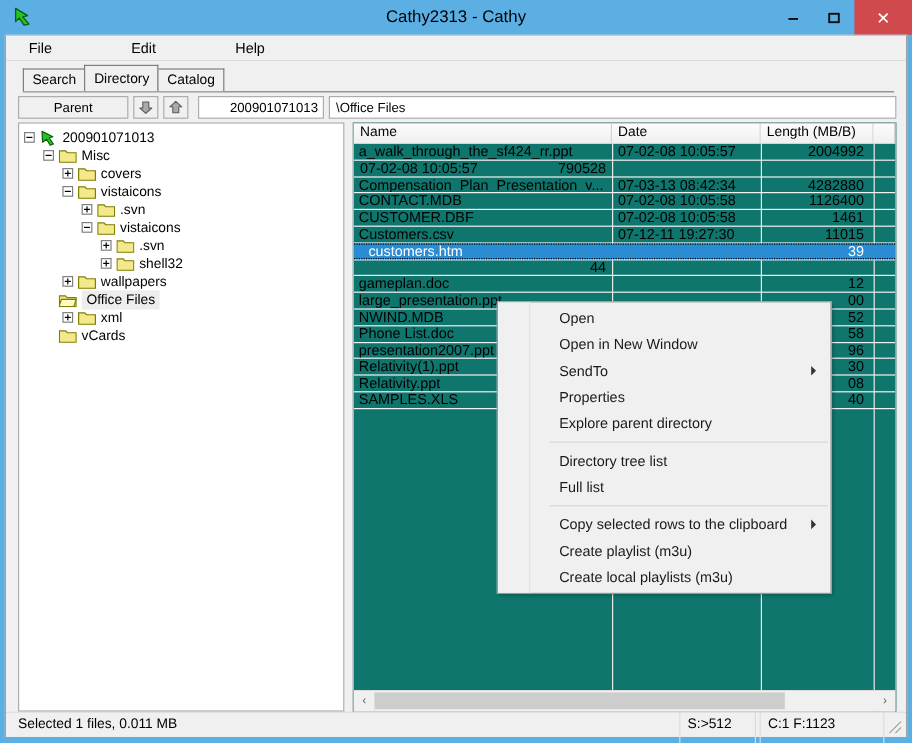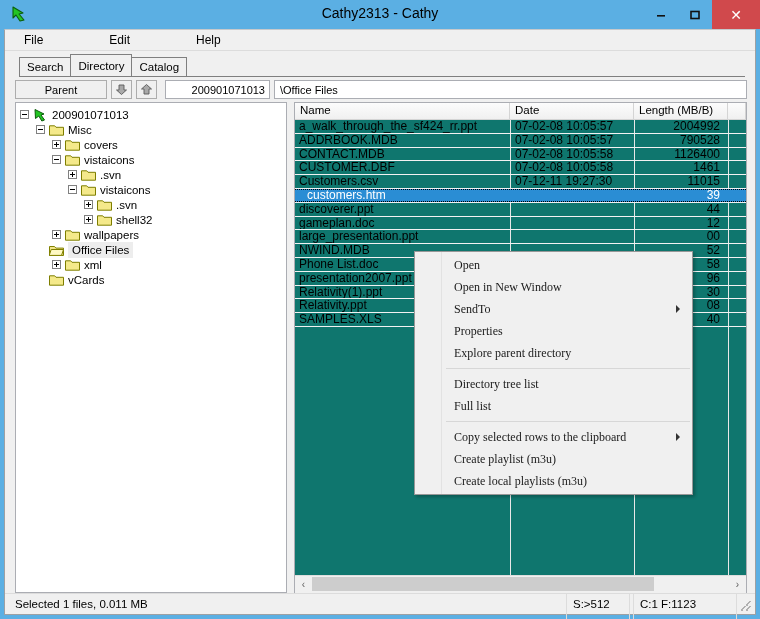--- a/index.html
+++ b/index.html
@@ -300,23 +300,22 @@
   }
 
   
   .ctxmenu {
     position: absolute;
     left: 409px; top: 221px;
     width: 279px;
     background: #F0F0F0;
     border: 1px solid #979797;
     box-shadow: 2px 2px 3px rgba(0,0,0,0.25);
-    padding: 2px 0 2px 4px;
+    padding: 2px 0 2px 16px;
     z-index: 50;
-    font-family: Liberation Serif, serif;
   }
   .ctxmenu::before {
     content:''; position: absolute;
     left: 0; top: 0; bottom: 0; width: 26px;
     background: #F0F0F0;
     border-right: 1px solid #E2E2E2;
   }
   .ctxitem {
     position: relative;
     height: 22px;
@@ -553,23 +552,28 @@
             <div class="vline" style="left:433px"></div>
           </div>
           <div id="rows">
               <div class="lrow">
                 <div class="cell name">a_walk_through_the_sf424_rr.ppt</div>
                 <div class="cell date">07-02-08 10:05:57</div>
                 <div class="cell len">2004992</div>
                 <div class="cell rest"></div>
               </div>
               <div class="lrow">
-                <div class="cell name">ADDRBOOK.MDB</div>
                 <div class="cell date">07-02-08 10:05:57</div>
                 <div class="cell len">790528</div>
+                <div class="cell rest"></div>
+              </div>
+              <div class="lrow">
+                <div class="cell name">Compensation_Plan_Presentation_v...</div>
+                <div class="cell date">07-03-13 08:42:34</div>
+                <div class="cell len">4282880</div>
                 <div class="cell rest"></div>
               </div>
               <div class="lrow">
                 <div class="cell name">CONTACT.MDB</div>
                 <div class="cell date">07-02-08 10:05:58</div>
                 <div class="cell len">1126400</div>
                 <div class="cell rest"></div>
               </div>
               <div class="lrow">
                 <div class="cell name">CUSTOMER.DBF</div>
@@ -583,21 +587,20 @@
                 <div class="cell len">11015</div>
                 <div class="cell rest"></div>
               </div>
               <div class="lrow selected">
                 <div class="cell name">customers.htm</div>
                 <div class="cell date"></div>
                 <div class="cell len">39</div>
                 <div class="cell rest"></div>
               </div>
               <div class="lrow">
-                <div class="cell name">discoverer.ppt</div>
                 <div class="cell date"></div>
                 <div class="cell len">44</div>
                 <div class="cell rest"></div>
               </div>
               <div class="lrow">
                 <div class="cell name">gameplan.doc</div>
                 <div class="cell date"></div>
                 <div class="cell len">12</div>
                 <div class="cell rest"></div>
               </div>

